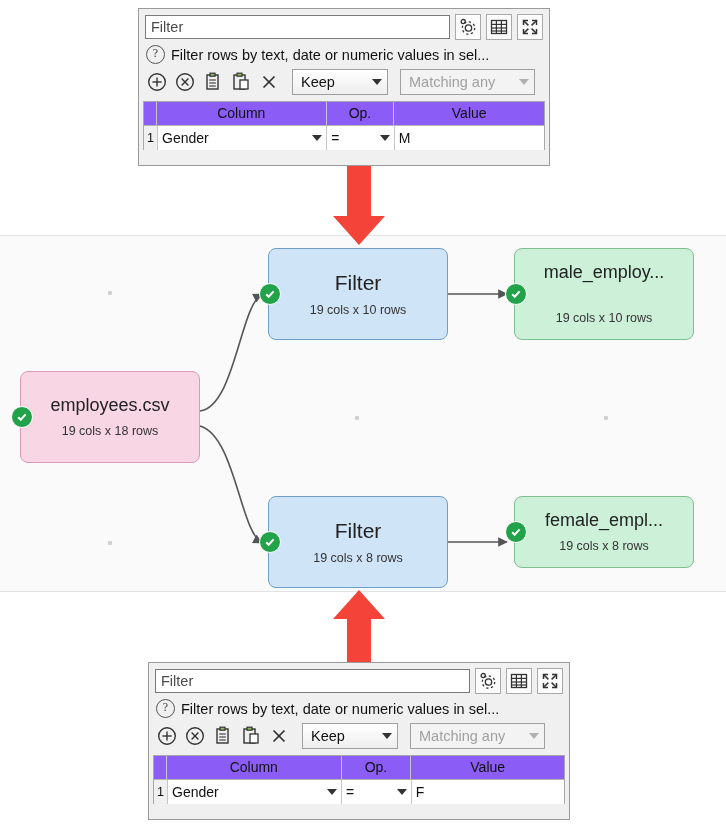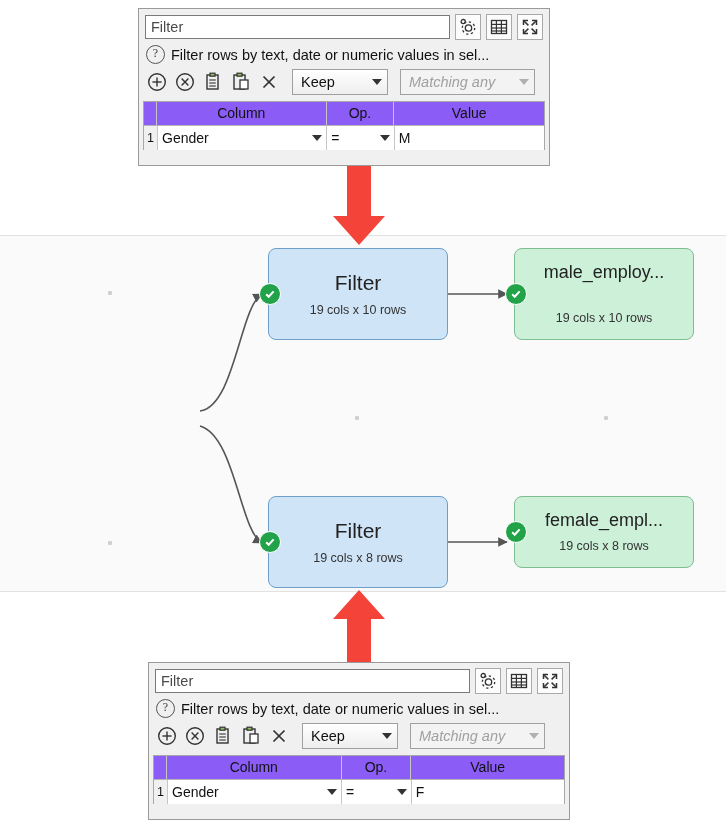--- a/index.html
+++ b/index.html
@@ -92,21 +92,21 @@
     border: 1px solid #a0a0a0;
     background: linear-gradient(#ffffff, #eeeeee);
     box-sizing: border-box;
     display: flex;
     align-items: center;
     justify-content: space-between;
     padding: 0 5px 0 8px;
     font-size: 14.5px;
     color: #111;
   }
-  .fp-combo.disabled { color: #a0a0a0; background: #f3f3f3; font-style: italic; }
+  .fp-combo.disabled { color: #a0a0a0; background: #f3f3f3; }
   .combo-arrow {
     width: 0; height: 0;
     border-left: 5px solid transparent;
     border-right: 5px solid transparent;
     border-top: 6px solid #333;
     margin-left: 8px;
   }
   .fp-combo.disabled .combo-arrow { border-top-color: #b0b0b0; }
 
   
@@ -357,20 +357,29 @@
       <marker id="ah" markerWidth="7" markerHeight="7" refX="5.5" refY="3" orient="auto">
         <path d="M0,0 L6,3 L0,6 z" fill="#555"></path>
       </marker>
     </defs>
     <path d="M200,175 C235,170 240,70 262,58" fill="none" stroke="#555" stroke-width="1.6" marker-end="url(#ah)"></path>
     <path d="M200,190 C235,200 240,295 262,307" fill="none" stroke="#555" stroke-width="1.6" marker-end="url(#ah)"></path>
     <line x1="448" y1="58" x2="507" y2="58" stroke="#555" stroke-width="1.6" marker-end="url(#ah)"></line>
     <line x1="448" y1="306" x2="507" y2="306" stroke="#555" stroke-width="1.6" marker-end="url(#ah)"></line>
   </svg>
 
+  <div class="node source" style="left:20px; top:135px; width:180px; height:92px;">
+    <div class="check">
+      <svg width="12" height="12" viewBox="0 0 12 12">
+          <path d="M2.2 6.2 L4.7 8.7 L9.6 3.4" fill="none" stroke="#fff" stroke-width="2"></path>
+        </svg>
+    </div>
+    <div class="node-title small">employees.csv</div>
+    <div class="node-sub">19 cols x 18 rows</div>
+  </div>
 
   <div class="node filter" style="left:268px; top:12px; width:180px; height:92px;">
     <div class="check">
       <svg width="12" height="12" viewBox="0 0 12 12">
           <path d="M2.2 6.2 L4.7 8.7 L9.6 3.4" fill="none" stroke="#fff" stroke-width="2"></path>
         </svg>
     </div>
     <div class="node-title">Filter</div>
     <div class="node-sub">19 cols x 10 rows</div>
   </div>

